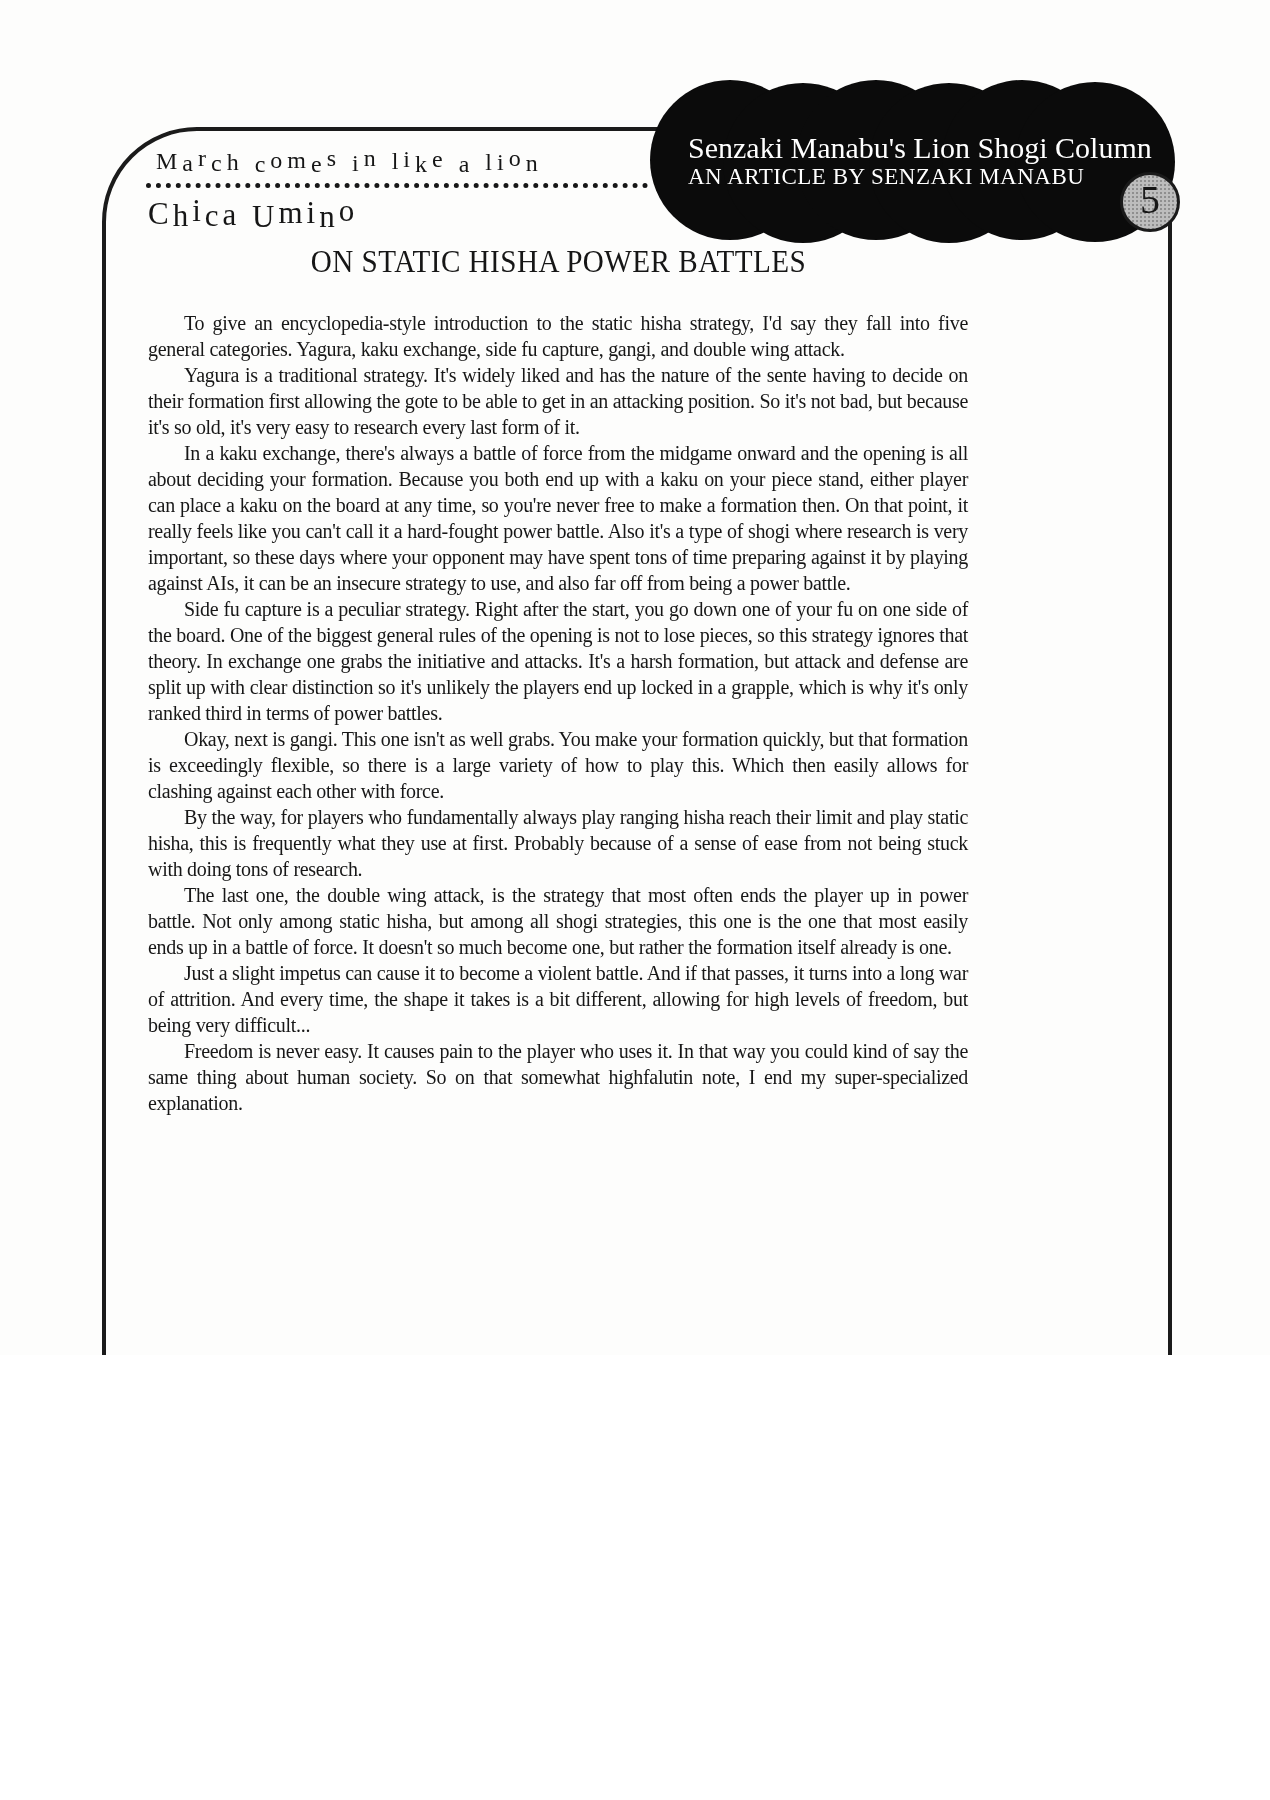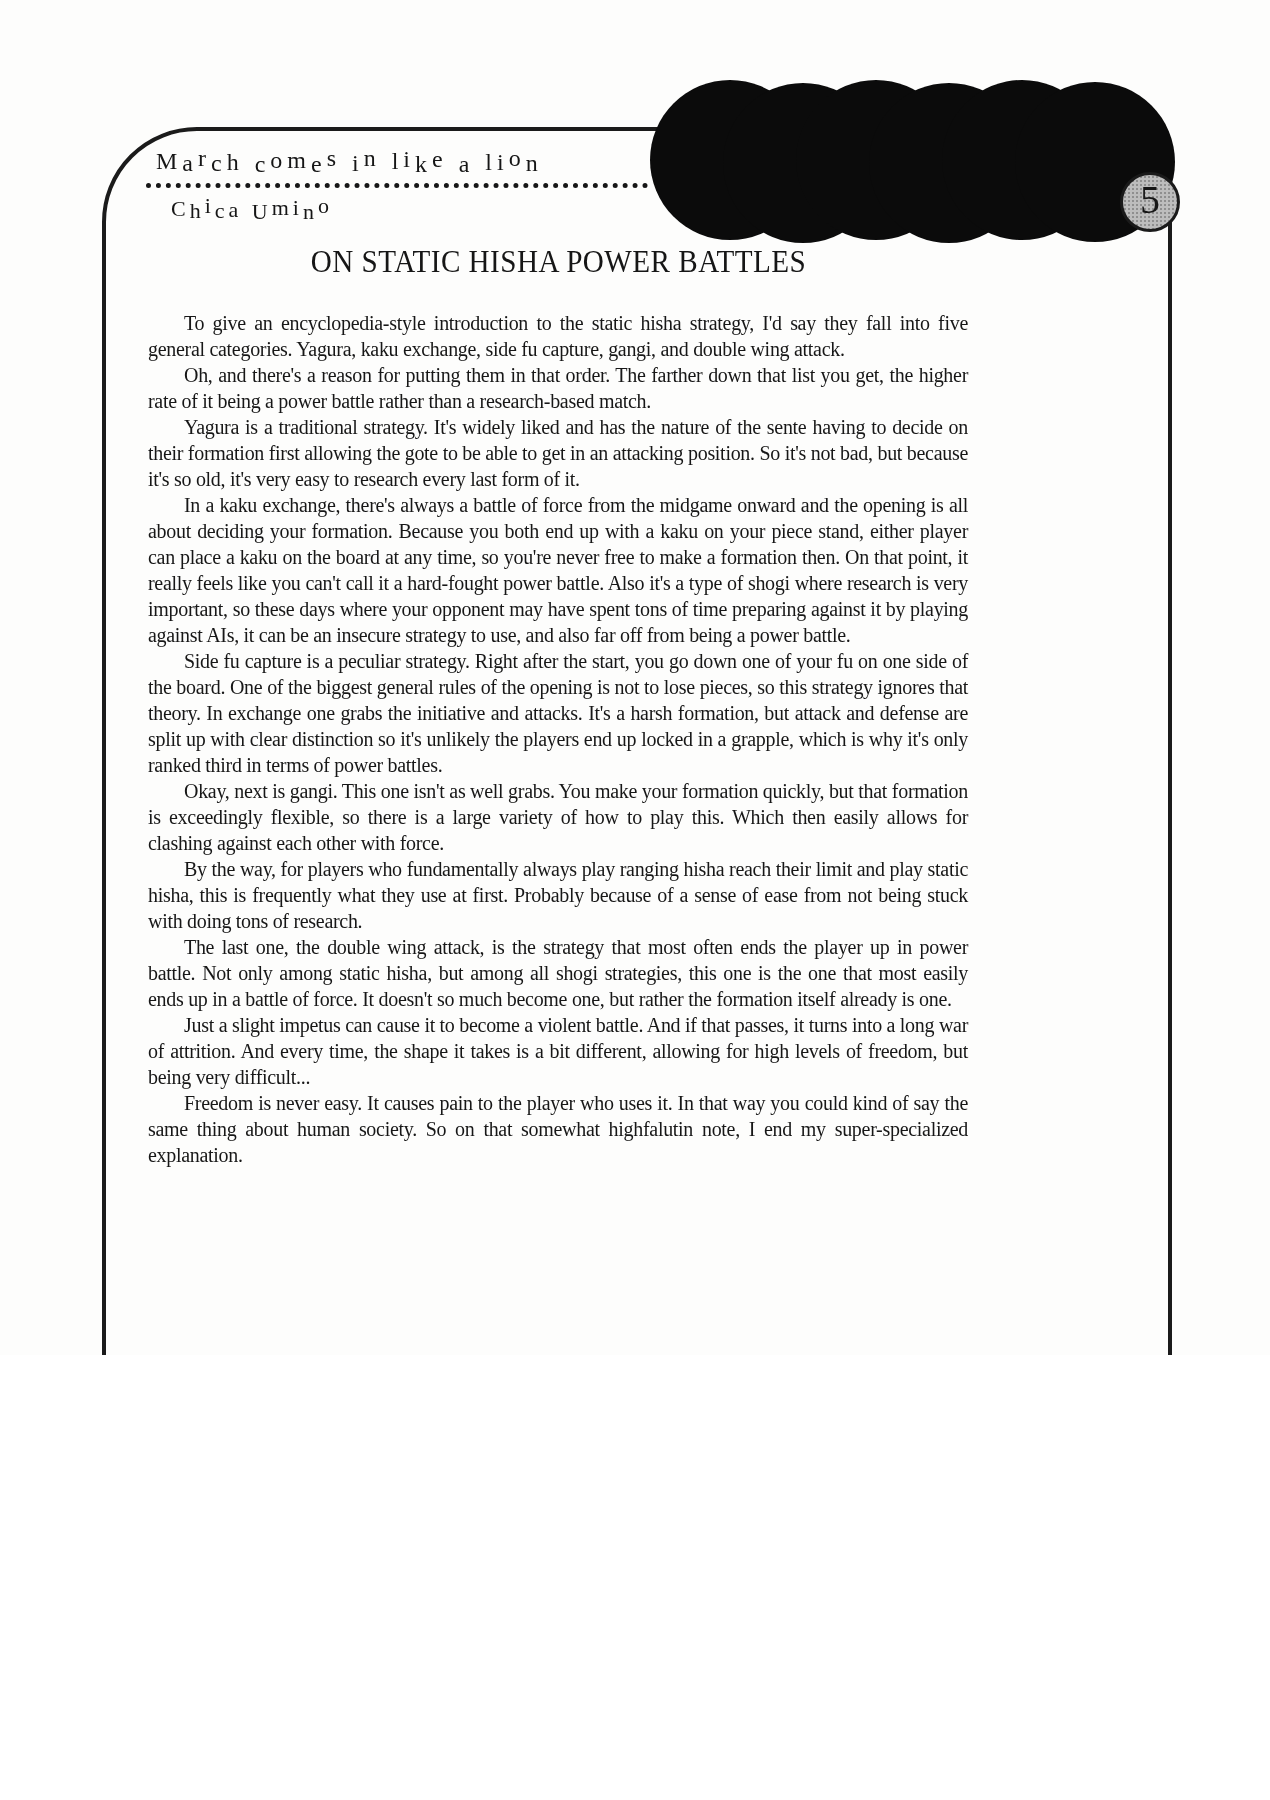--- a/index.html
+++ b/index.html
@@ -27,22 +27,22 @@
     white-space:nowrap;z-index:2;
   }
   .series-title span{display:inline-block;}
   .dotted-rule{
     position:absolute;left:146px;top:183px;
     width:502px;height:0;
     border-top:5px dotted #171717;
     z-index:2;
   }
   .author-name{
-    position:absolute;left:171px;top:196px;
-    font-size:22px;letter-spacing:4px;
+    position:absolute;left:148px;top:196px;
+    font-size:31px;letter-spacing:4px;
     white-space:nowrap;z-index:2;
   }
   .author-name span{display:inline-block;}
   
   .badge-cloud{
     position:absolute;left:650px;top:80px;
     width:525px;height:160px;
     z-index:3;
   }
   .badge-cloud .bump{
@@ -120,33 +120,36 @@
 
   <div class="author-name"><span style="transform: translateY(0px);">C</span><span style="transform: translateY(2px);">h</span><span style="transform: translateY(-3px);">i</span><span style="transform: translateY(2px);">c</span><span style="transform: translateY(1px);">a</span><span style="transform: translateY(-3px);">&nbsp;</span><span style="transform: translateY(3px);">U</span><span style="transform: translateY(-1px);">m</span><span style="transform: translateY(-1px);">i</span><span style="transform: translateY(3px);">n</span><span style="transform: translateY(-3px);">o</span></div>
 
   <div class="badge-cloud">
     <div class="bump"></div>
     <div class="bump"></div>
     <div class="bump"></div>
     <div class="bump"></div>
     <div class="bump"></div>
     <div class="bump"></div>
+    <div class="badge-text">
+      <div class="badge-title">Senzaki Manabu's Lion Shogi Column</div>
+      <div class="badge-subtitle">AN ARTICLE BY SENZAKI MANABU</div>
+    </div>
   </div>
 
   <div class="page-coin">
     <span class="num">5</span>
   </div>
 
   <div class="article-title">
     <span>ON STATIC HISHA POWER BATTLES</span>
   </div>
 
   <div class="article-body">
       <p>To give an encyclopedia-style introduction to the static hisha strategy, I'd say they fall into five general categories. Yagura, kaku exchange, side fu capture, gangi, and double wing attack.</p>
-      <p>Oh, and there's a reason for putting them in that order. The farther down that list you get, the higher rate of it being a power battle rather than a research-based match.</p>
       <p>Yagura is a traditional strategy. It's widely liked and has the nature of the sente having to decide on their formation first allowing the gote to be able to get in an attacking position. So it's not bad, but because it's so old, it's very easy to research every last form of it.</p>
       <p>In a kaku exchange, there's always a battle of force from the midgame onward and the opening is all about deciding your formation. Because you both end up with a kaku on your piece stand, either player can place a kaku on the board at any time, so you're never free to make a formation then. On that point, it really feels like you can't call it a hard-fought power battle. Also it's a type of shogi where research is very important, so these days where your opponent may have spent tons of time preparing against it by playing against AIs, it can be an insecure strategy to use, and also far off from being a power battle.</p>
       <p>Side fu capture is a peculiar strategy. Right after the start, you go down one of your fu on one side of the board. One of the biggest general rules of the opening is not to lose pieces, so this strategy ignores that theory. In exchange one grabs the initiative and attacks. It's a harsh formation, but attack and defense are split up with clear distinction so it's unlikely the players end up locked in a grapple, which is why it's only ranked third in terms of power battles.</p>
       <p>Okay, next is gangi. This one isn't as well grabs. You make your formation quickly, but that formation is exceedingly flexible, so there is a large variety of how to play this. Which then easily allows for clashing against each other with force.</p>
       <p>By the way, for players who fundamentally always play ranging hisha reach their limit and play static hisha, this is frequently what they use at first. Probably because of a sense of ease from not being stuck with doing tons of research.</p>
       <p>The last one, the double wing attack, is the strategy that most often ends the player up in power battle. Not only among static hisha, but among all shogi strategies, this one is the one that most easily ends up in a battle of force. It doesn't so much become one, but rather the formation itself already is one.</p>
       <p>Just a slight impetus can cause it to become a violent battle. And if that passes, it turns into a long war of attrition. And every time, the shape it takes is a bit different, allowing for high levels of freedom, but being very difficult...</p>
       <p>Freedom is never easy. It causes pain to the player who uses it. In that way you could kind of say the same thing about human society. So on that somewhat highfalutin note, I end my super-specialized explanation.</p>
     </div>
 

